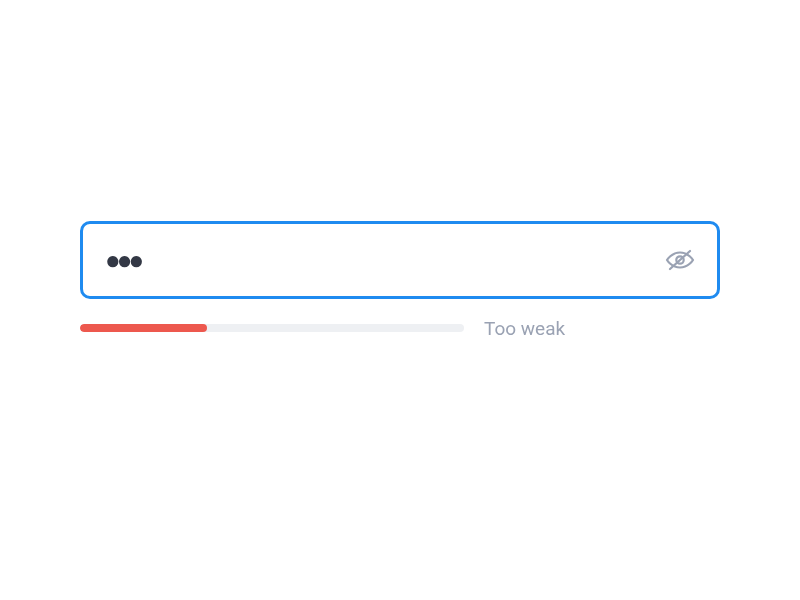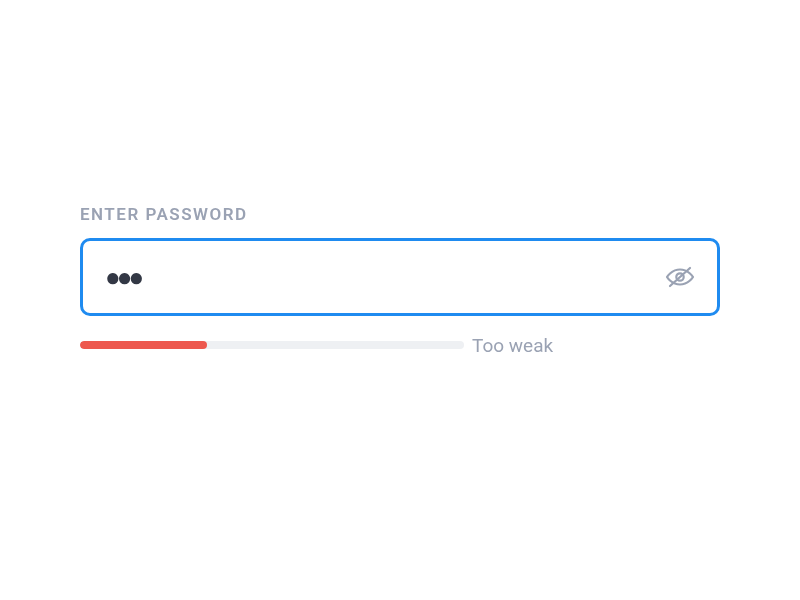--- a/index.html
+++ b/index.html
@@ -51,21 +51,21 @@
       display: flex;
       align-items: center;
       justify-content: center;
       cursor: pointer;
       color: #9aa2b3;
     }
     .strength-row {
       display: flex;
       align-items: center;
       margin-top: 18px;
-      gap: 8px;
+      gap: 20px;
     }
     .strength-bar {
       flex: 0 0 384px;
       height: 8px;
       background: #eef0f3;
       border-radius: 4px;
       overflow: hidden;
       position: relative;
     }
     .strength-fill {
@@ -77,21 +77,20 @@
     .strength-text {
       font-size: 19px;
       color: #9aa2b3;
       font-weight: 400;
     }
   </style>
 </head>
 <body>
 
 <div class="container">
-  <div class="label">ENTER PASSWORD</div>
 
   <div class="input-wrapper">
     <div class="password-dots">●●●</div>
     <div class="eye-icon">
       <svg width="30" height="24" viewBox="0 0 30 24" fill="none" stroke="currentColor" stroke-width="2.2" stroke-linecap="round" stroke-linejoin="round">
         <path d="M2 12 C2 12 6.5 4.5 15 4.5 C23.5 4.5 28 12 28 12 C28 12 23.5 19.5 15 19.5 C6.5 19.5 2 12 2 12 Z"></path>
         <circle cx="15" cy="12" r="3.7"></circle>
         <line x1="5" y1="21" x2="25" y2="3"></line>
       </svg>
     </div>

